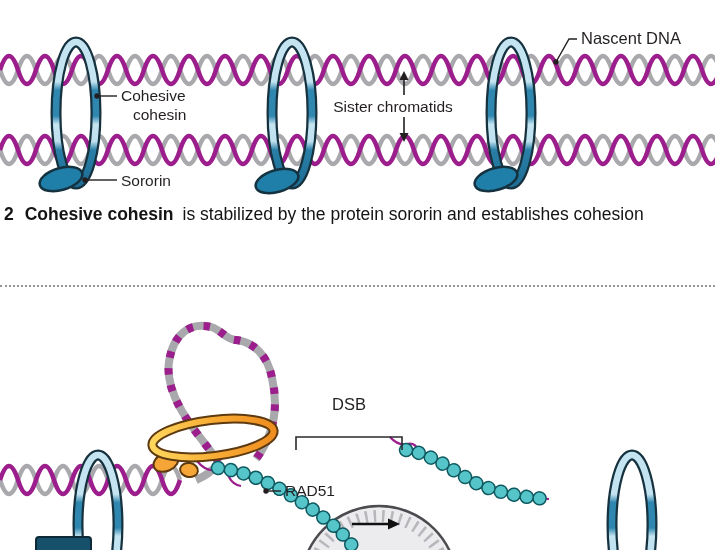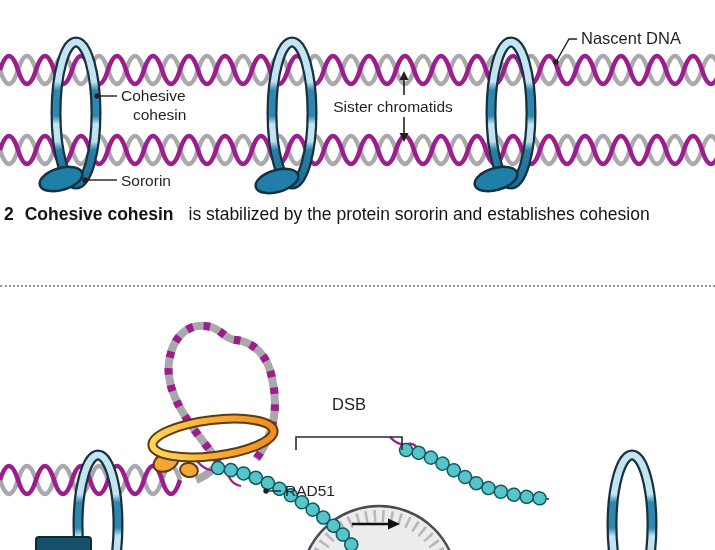--- a/index.html
+++ b/index.html
@@ -3,21 +3,21 @@
 <meta charset="utf-8">
 <style>
   html,body{margin:0;padding:0;background:#fff;}
   body{width:715px;height:550px;overflow:hidden;font-family:"Liberation Sans",sans-serif;}
   .canvas{position:relative;width:715px;height:550px;background:#fff;}
   svg{position:absolute;left:0;top:0;}
   svg text{fill:#231f20;font-family:"Liberation Sans",sans-serif;font-size:15.5px;}
   svg text.big{font-size:16.5px;}
   .caption{position:absolute;left:4px;top:203px;width:700px;font-size:17.5px;line-height:1.33;color:#141416;}
   .caption .cap-num{font-weight:bold;margin-right:11px;}
-  .caption b{margin-right:15px;}
+  .caption b{margin-right:9px;}
   .divider{position:absolute;left:0;top:285px;width:715px;height:0;border-top:2px dotted #94949a;}
 </style>
 </head>
 <body>
 
 <div class="canvas">
 <svg width="715" height="550" viewBox="0 0 715 550">
   <defs>
     <linearGradient id="ringGrad" x1="0" y1="0" x2="0" y2="1">
       <stop offset="0" stop-color="#c4e4f2"></stop>

